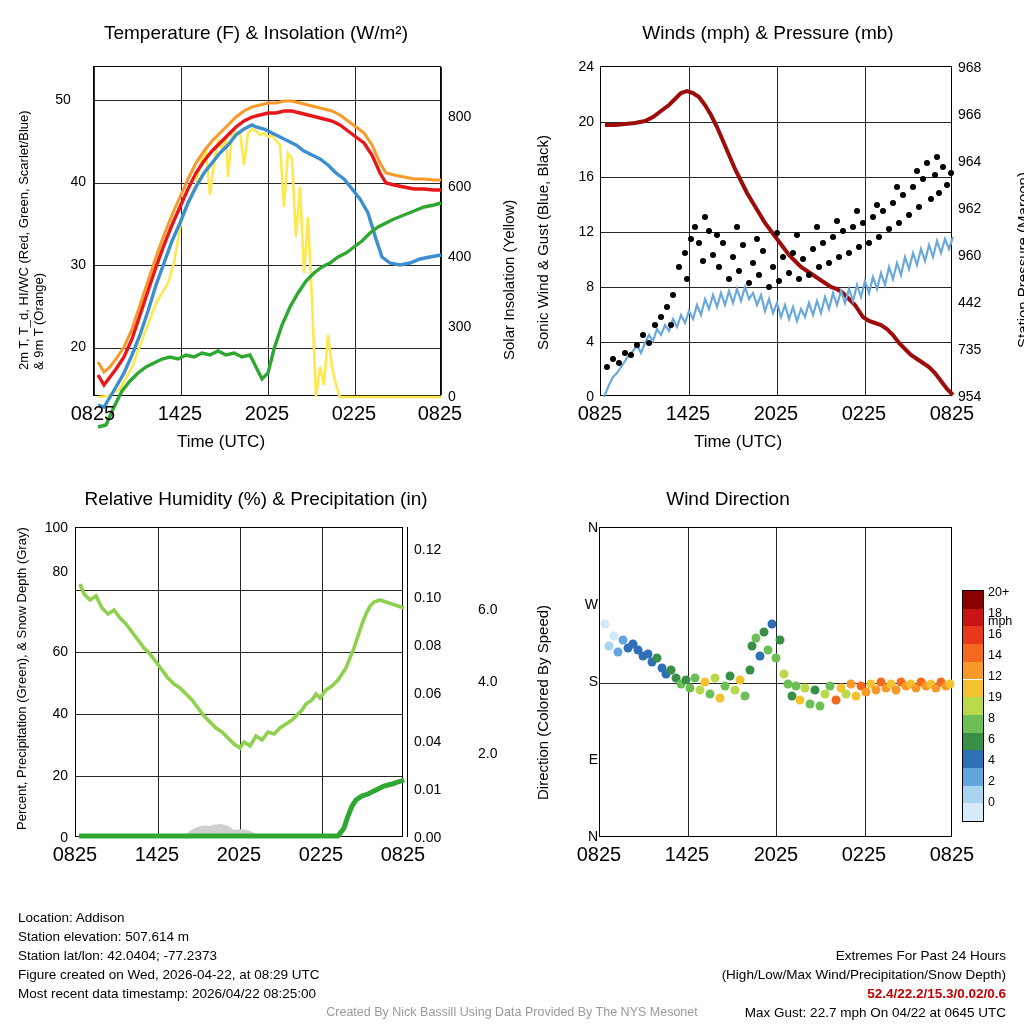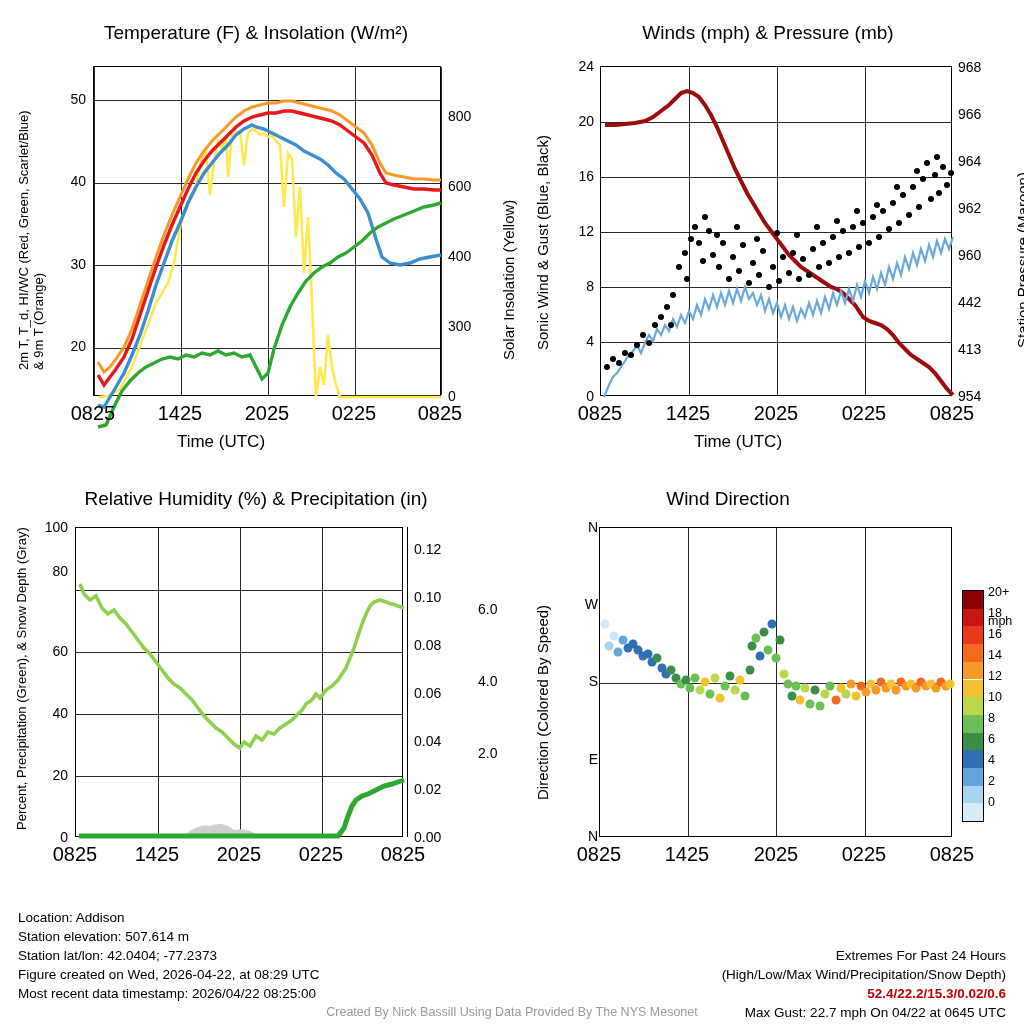--- a/index.html
+++ b/index.html
@@ -86,21 +86,21 @@
   <div class="xtick" style="left:63px;top:402px;">0825</div>
   <div class="xtick" style="left:150px;top:402px;">1425</div>
   <div class="xtick" style="left:237px;top:402px;">2025</div>
   <div class="xtick" style="left:324px;top:402px;">0225</div>
   <div class="xtick" style="left:410px;top:402px;">0825</div>
   <div class="xlabel" style="top:432px;left:-35px;">Time (UTC)</div>
 
   <div class="ytick" style="left:40px;top:338px;">20</div>
   <div class="ytick" style="left:40px;top:256px;">30</div>
   <div class="ytick" style="left:40px;top:173px;">40</div>
-  <div class="ytick" style="left:40px;top:91px;">50</div>
+  <div class="ytick" style="left:40px;top:91px;text-align:center;">50</div>
 
   <div class="ytickr" style="left:448px;top:388px;">0</div>
   <div class="ytickr" style="left:448px;top:318px;">300</div>
   <div class="ytickr" style="left:448px;top:248px;">400</div>
   <div class="ytickr" style="left:448px;top:178px;">600</div>
   <div class="ytickr" style="left:448px;top:108px;">800</div>
 
   <div class="ylabel" style="left:16px;top:370px;transform:rotate(-90deg);white-space:pre-line;line-height:15px;width:300px;">2m T, T_d, HI/WC (Red, Green, Scarlet/Blue)
 &amp; 9m T (Orange)</div>
   <div class="ylabel big" style="left:500px;top:360px;transform:rotate(-90deg);">Solar Insolation (Yellow)</div>
@@ -224,21 +224,21 @@
 
   <div class="ytick" style="left:36px;top:388px;">0</div>
   <div class="ytick" style="left:36px;top:333px;">4</div>
   <div class="ytick" style="left:36px;top:278px;">8</div>
   <div class="ytick" style="left:36px;top:223px;">12</div>
   <div class="ytick" style="left:36px;top:168px;">16</div>
   <div class="ytick" style="left:36px;top:113px;">20</div>
   <div class="ytick" style="left:36px;top:58px;">24</div>
 
   <div class="ytickr" style="left:446px;top:388px;">954</div>
-  <div class="ytickr" style="left:446px;top:341px;">413</div>
+  <div class="ytickr" style="left:446px;top:341px;">735</div>
   <div class="ytickr" style="left:446px;top:294px;">442</div>
   <div class="ytickr" style="left:446px;top:247px;">960</div>
   <div class="ytickr" style="left:446px;top:200px;">962</div>
   <div class="ytickr" style="left:446px;top:153px;">964</div>
   <div class="ytickr" style="left:446px;top:106px;">966</div>
   <div class="ytickr" style="left:446px;top:59px;">968</div>
 
   <div class="ylabel big" style="left:22px;top:350px;transform:rotate(-90deg);">Sonic Wind &amp; Gust (Blue, Black)</div>
   <div class="ylabel big" style="left:502px;top:348px;transform:rotate(-90deg);">Station Pressure (Maroon)</div>
 </div>
@@ -273,21 +273,21 @@
 
   <div class="ytick" style="left:22px;top:359px;">0</div>
   <div class="ytick" style="left:22px;top:297px;">20</div>
   <div class="ytick" style="left:22px;top:235px;">40</div>
   <div class="ytick" style="left:22px;top:173px;">60</div>
   <div class="ytick" style="left:22px;top:93px;">80</div>
   <div class="ytick" style="left:22px;top:49px;">100</div>
 
   <div style="position:absolute;left:407px;top:57px;width:1px;height:310px;background:#000;"></div>
   <div class="ytickr" style="left:414px;top:359px;">0.00</div>
-  <div class="ytickr" style="left:414px;top:311px;">0.02</div>
+  <div class="ytickr" style="left:414px;top:311px;">0.01</div>
   <div class="ytickr" style="left:414px;top:263px;">0.04</div>
   <div class="ytickr" style="left:414px;top:215px;">0.06</div>
   <div class="ytickr" style="left:414px;top:167px;">0.08</div>
   <div class="ytickr" style="left:414px;top:119px;">0.10</div>
   <div class="ytickr" style="left:414px;top:71px;">0.12</div>
 
   <div class="ytickr" style="left:478px;top:275px;">2.0</div>
   <div class="ytickr" style="left:478px;top:203px;">4.0</div>
   <div class="ytickr" style="left:478px;top:131px;">6.0</div>
 
@@ -411,21 +411,21 @@
     <div class="cbox" style="left:0;top:177px;height:17.7px;background:#63a6de;"></div>
     <div class="cbox" style="left:0;top:194.7px;height:17.7px;background:#a8d4f0;"></div>
     <div class="cbox" style="left:0;top:212.4px;height:17.6px;background:#d6ecfa;"></div>
   </div>
   <div class="cbar-label" style="left:476px;top:100px;margin-top:44px;">mph</div>
   <div class="cbar-label" style="left:476px;top:115px;">20+</div>
   <div class="cbar-label" style="left:476px;top:136px;">18</div>
   <div class="cbar-label" style="left:476px;top:157px;">16</div>
   <div class="cbar-label" style="left:476px;top:178px;">14</div>
   <div class="cbar-label" style="left:476px;top:199px;">12</div>
-  <div class="cbar-label" style="left:476px;top:220px;">10</div>
+  <div class="cbar-label" style="left:476px;top:220px;">19</div>
   <div class="cbar-label" style="left:476px;top:241px;">8</div>
   <div class="cbar-label" style="left:476px;top:262px;">6</div>
   <div class="cbar-label" style="left:476px;top:283px;">4</div>
   <div class="cbar-label" style="left:476px;top:304px;">2</div>
   <div class="cbar-label" style="left:476px;top:325px;">0</div>
 </div>
 
 <div class="footer" style="left:18px;top:908px;">
   <div>Location: Addison</div>
   <div>Station elevation: 507.614 m</div>

